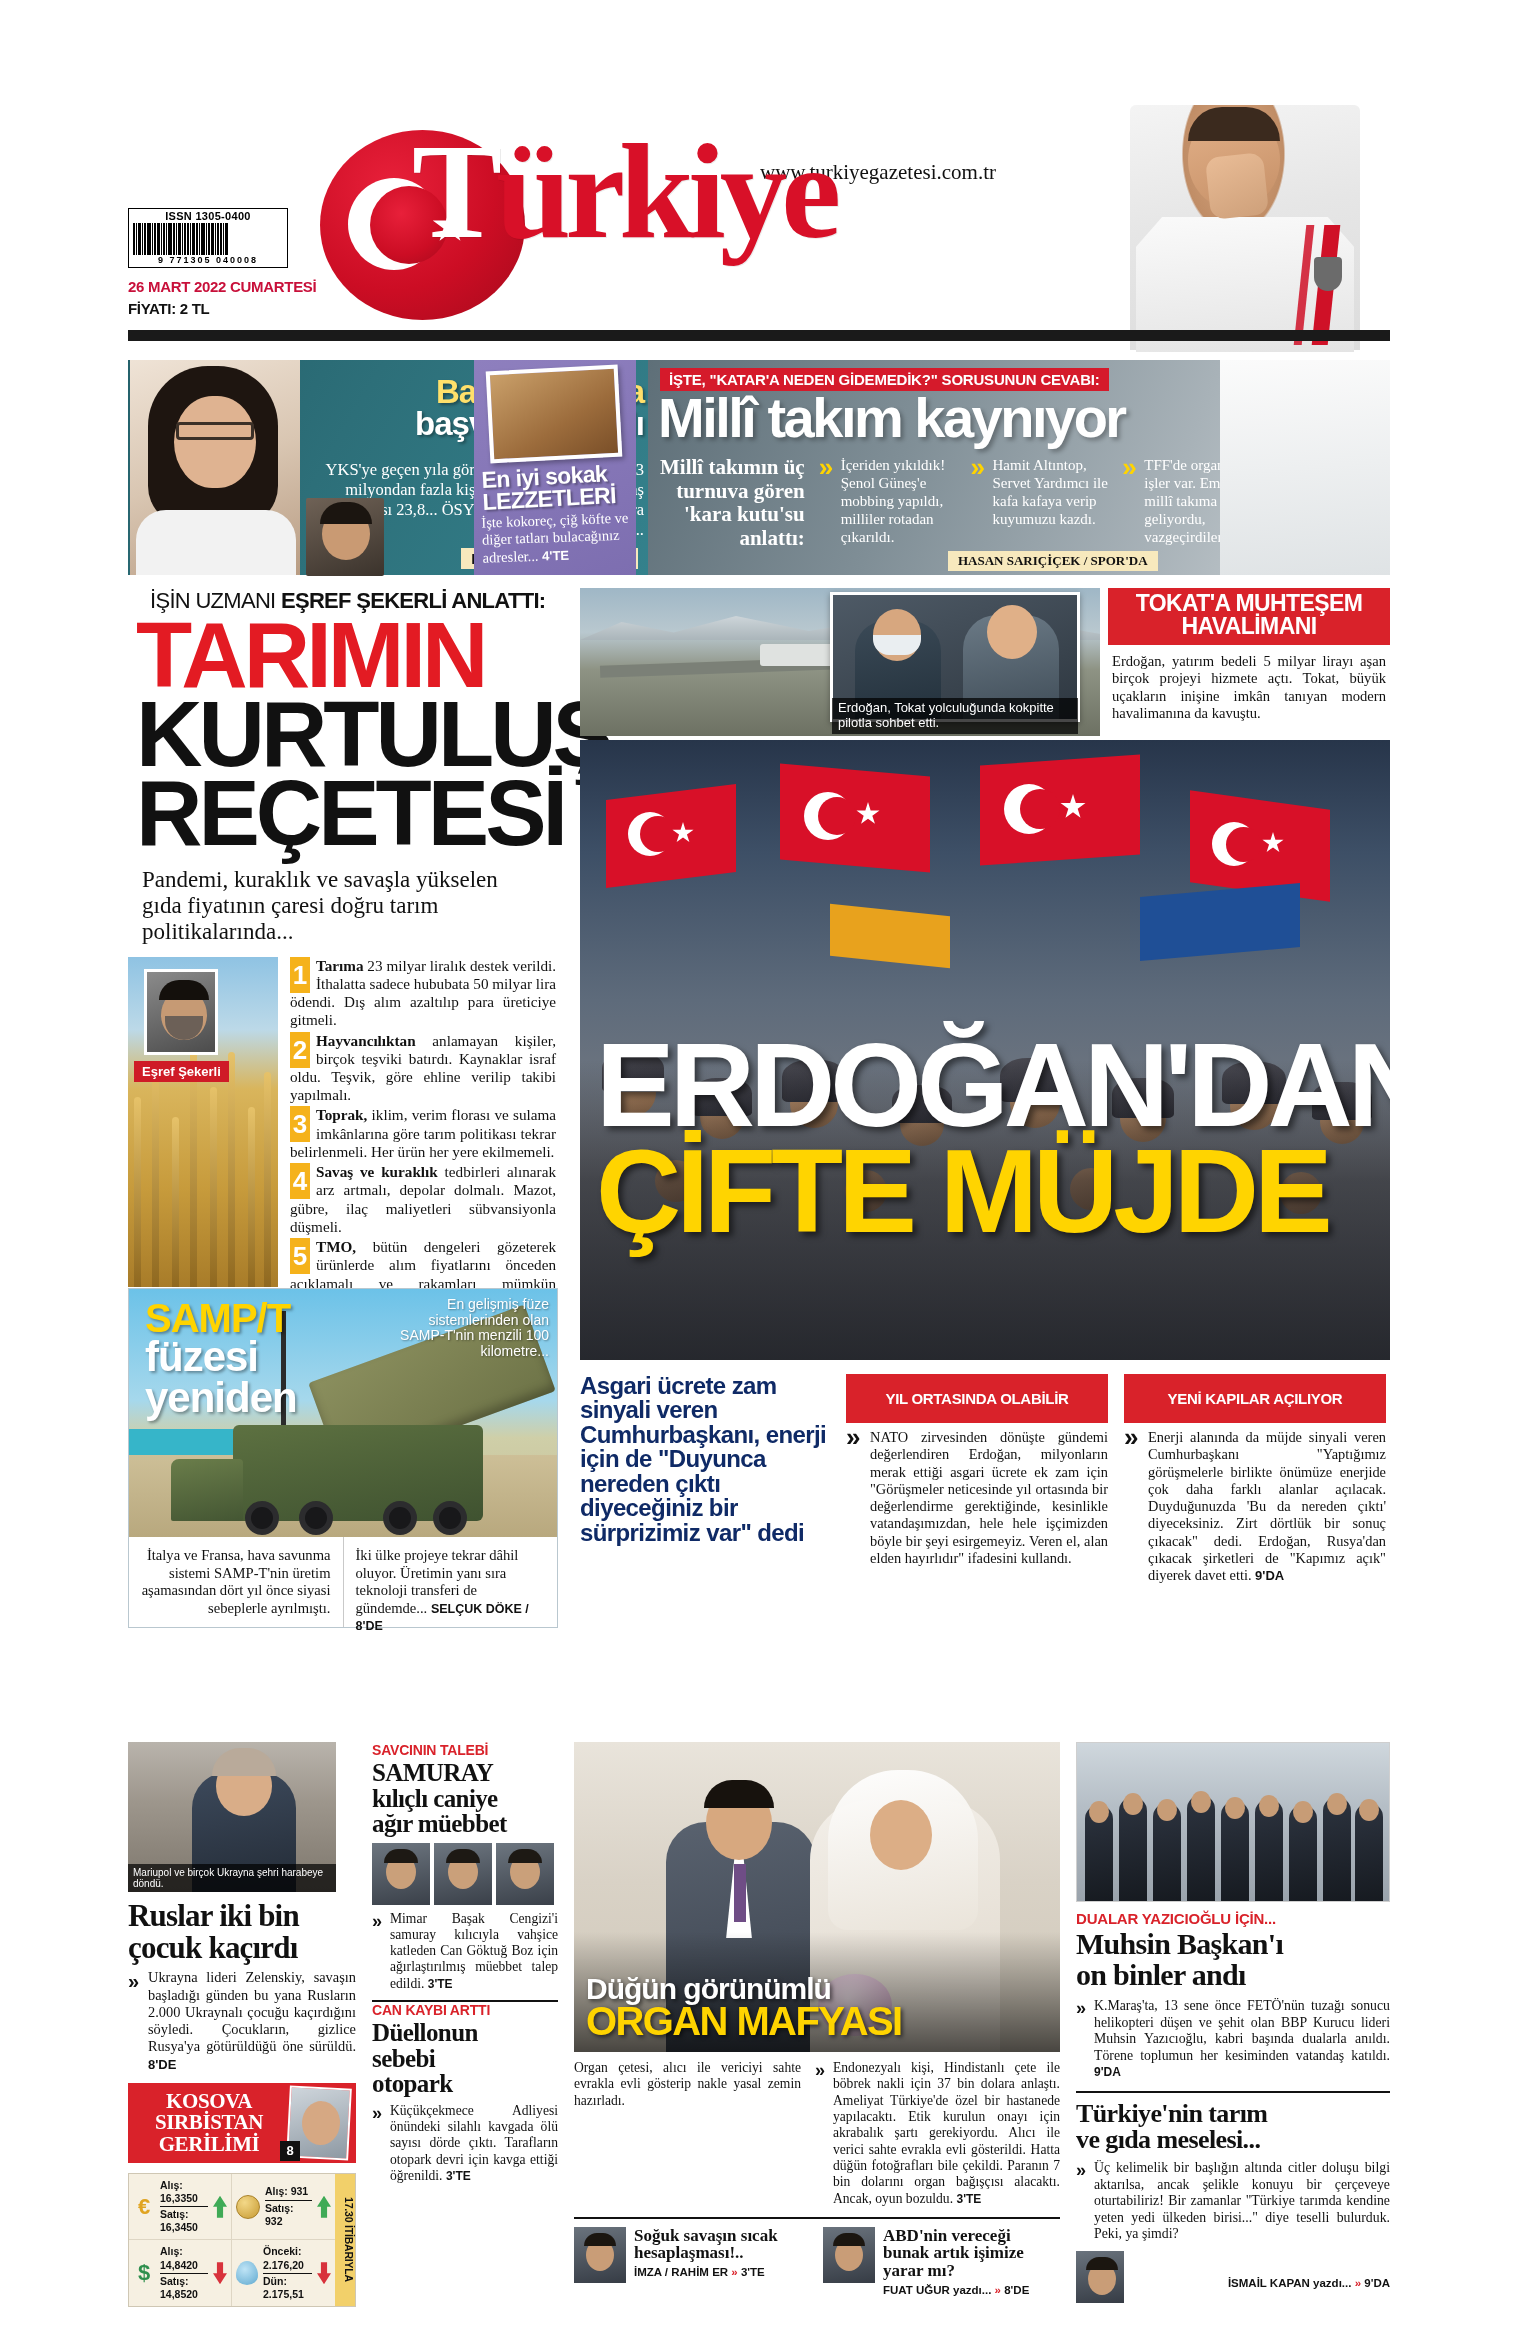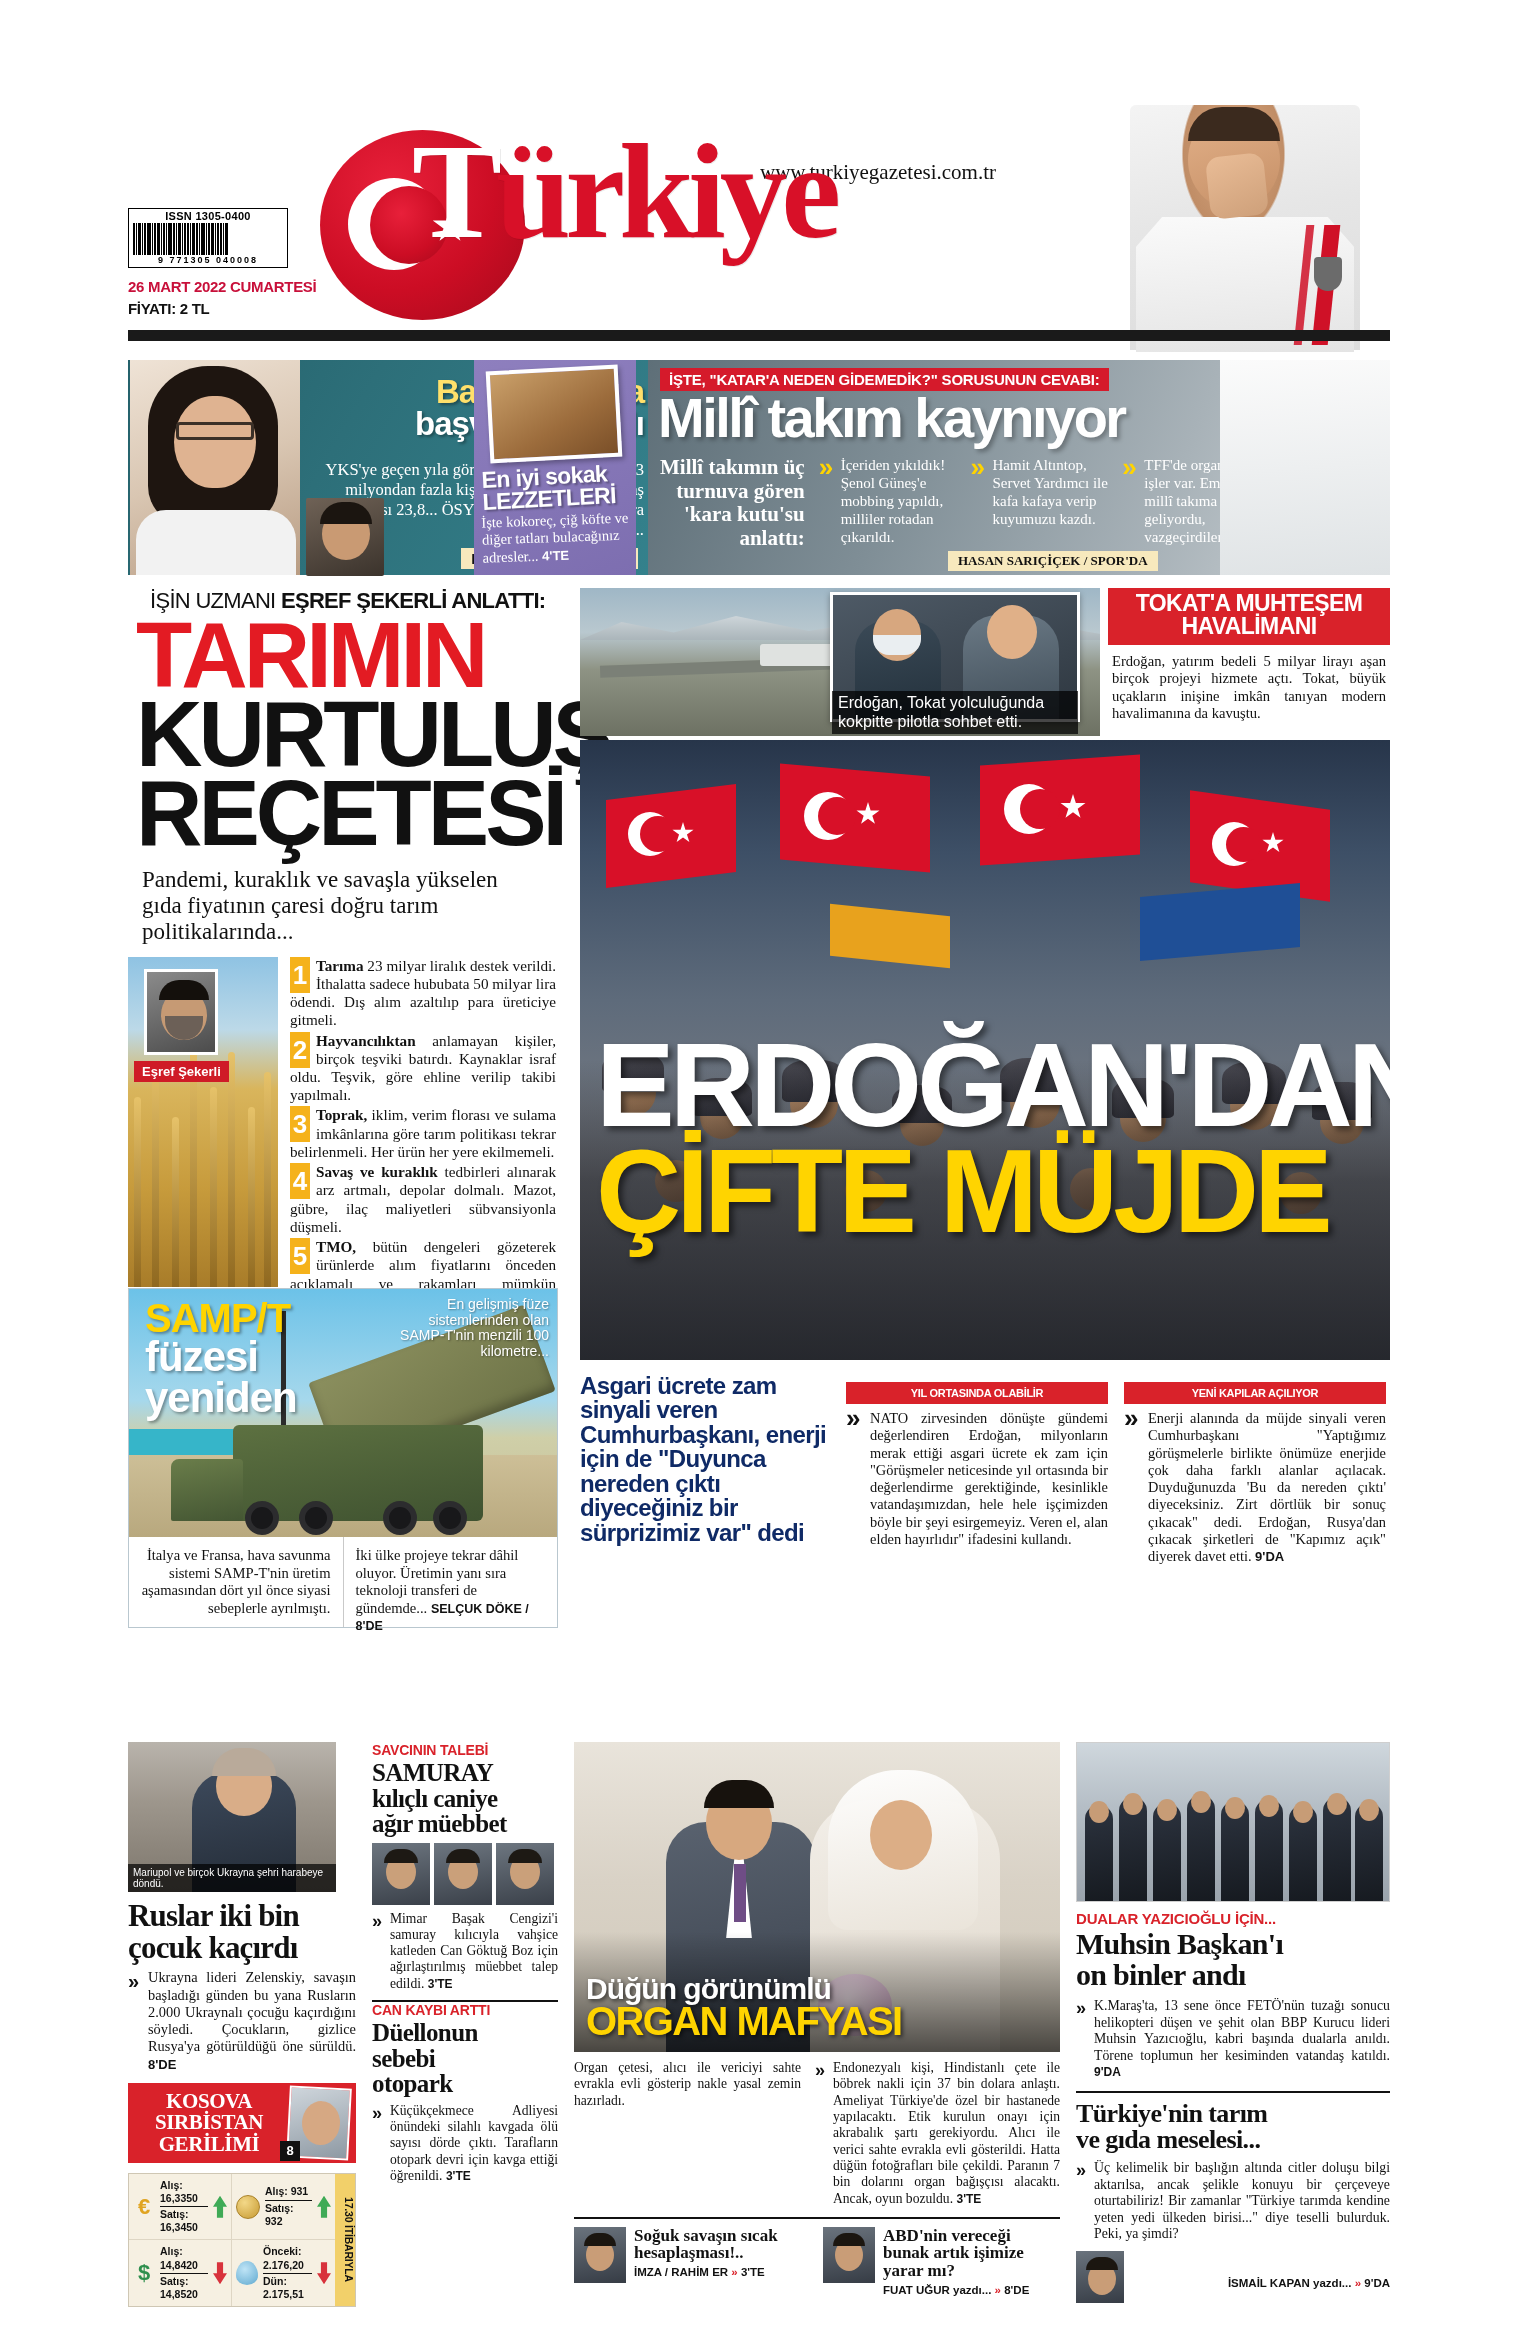--- a/index.html
+++ b/index.html
@@ -316,21 +316,21 @@
     box-shadow:0 2px 6px rgba(0,0,0,.35); overflow:hidden;
   }
   .cp-person { position:absolute; left:22px; top:26px; width:86px; height:100px; background:linear-gradient(170deg,#3b4a57,#22303b); border-radius:30px 30px 0 0;}
   .cp-head { position:absolute; left:40px; top:14px; width:48px; height:52px; border-radius:24px/26px; background:#d7a77f;}
   .cp-mask { position:absolute; left:40px; top:40px; width:48px; height:20px; background:#eaeef1; border-radius:0 0 16px 16px;}
   .cp-person2 { position:absolute; right:18px; top:20px; width:96px; height:110px; background:linear-gradient(170deg,#6b7a86,#3d4a55); border-radius:34px 34px 0 0;}
   .cp-head2 { position:absolute; right:40px; top:10px; width:50px; height:54px; border-radius:25px/27px; background:#e0b088;}
   .cockpit-cap {
     position:absolute; left:252px; bottom:2px; width:246px;
     background:rgba(0,0,0,.72); color:#fff;
-    font-family:"Liberation Sans", sans-serif; font-size:16px; padding:3px 6px;
+    font-family:"Liberation Sans", sans-serif; font-size:13px; padding:3px 6px;
     line-height:1.15;
   }
   .tokat-box { position:absolute; left:528px; top:0; width:282px; height:148px; }
   .tokat-title {
     background:#d9222a; color:#fff; text-align:center;
     font-family:"Liberation Sans", sans-serif; font-weight:900; font-size:23px;
     line-height:1.02; padding:4px 4px 6px; letter-spacing:-.6px;
   }
   .tokat-body {
     font-family:"Liberation Serif", serif; font-size:14.6px; line-height:1.2;
@@ -372,22 +372,22 @@
 
   .erd-cols { position:absolute; left:0; top:786px; width:810px; display:flex; gap:16px; }
   .erd-lead {
     width:250px;
     font-family:"Liberation Sans", sans-serif; font-weight:900; font-size:24px;
     color:#0f2a66; line-height:1.02; letter-spacing:-.6px;
   }
   .erd-col { width:262px; position:relative; }
   .erd-col-head {
     background:#d9222a; color:#fff; text-align:center;
-    font-family:"Liberation Sans", sans-serif; font-weight:900; font-size:11px;
-    padding:5px 4px; letter-spacing:-.3px; margin-bottom:6px;margin-top:8px;
+    font-family:"Liberation Sans", sans-serif; font-weight:900; font-size:15px;
+    padding:16px 4px; letter-spacing:-.3px; margin-bottom:6px;
   }
   .erd-col-body {
     font-family:"Liberation Serif", serif; font-size:14.4px; line-height:1.2;
     color:#111; text-align:justify; padding-left:24px; position:relative;
   }
   .erd-col-body .q {
     position:absolute; left:0; top:-2px;
     font-family:"Liberation Sans", sans-serif; font-weight:900; font-size:26px;
     color:#111; line-height:.8;
   }

